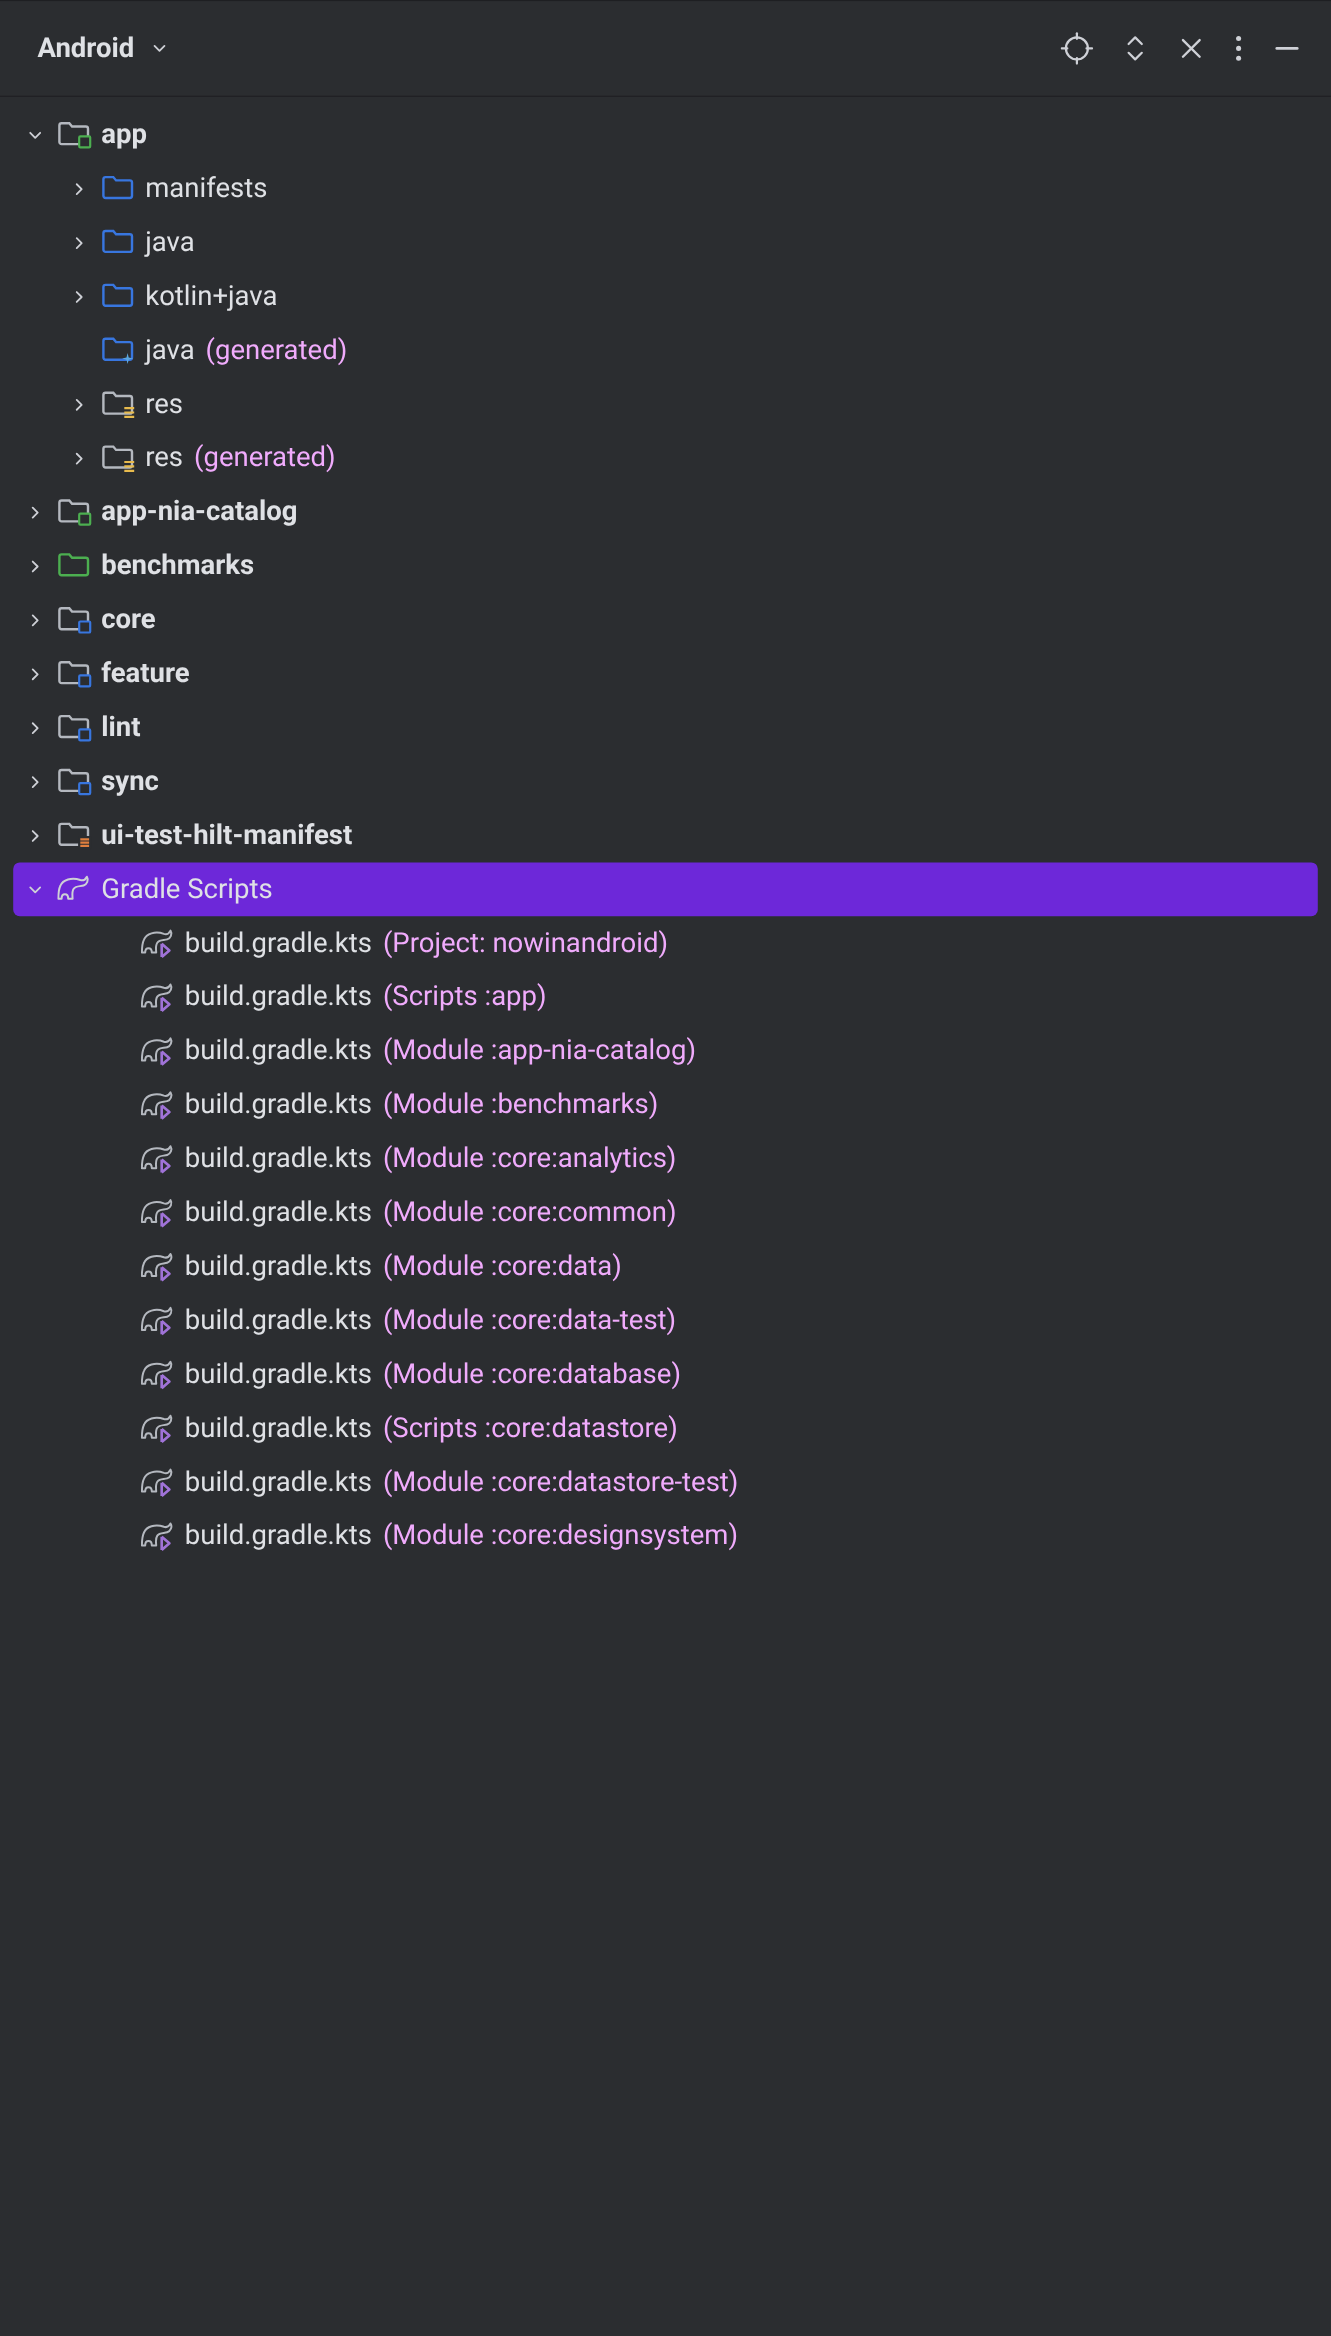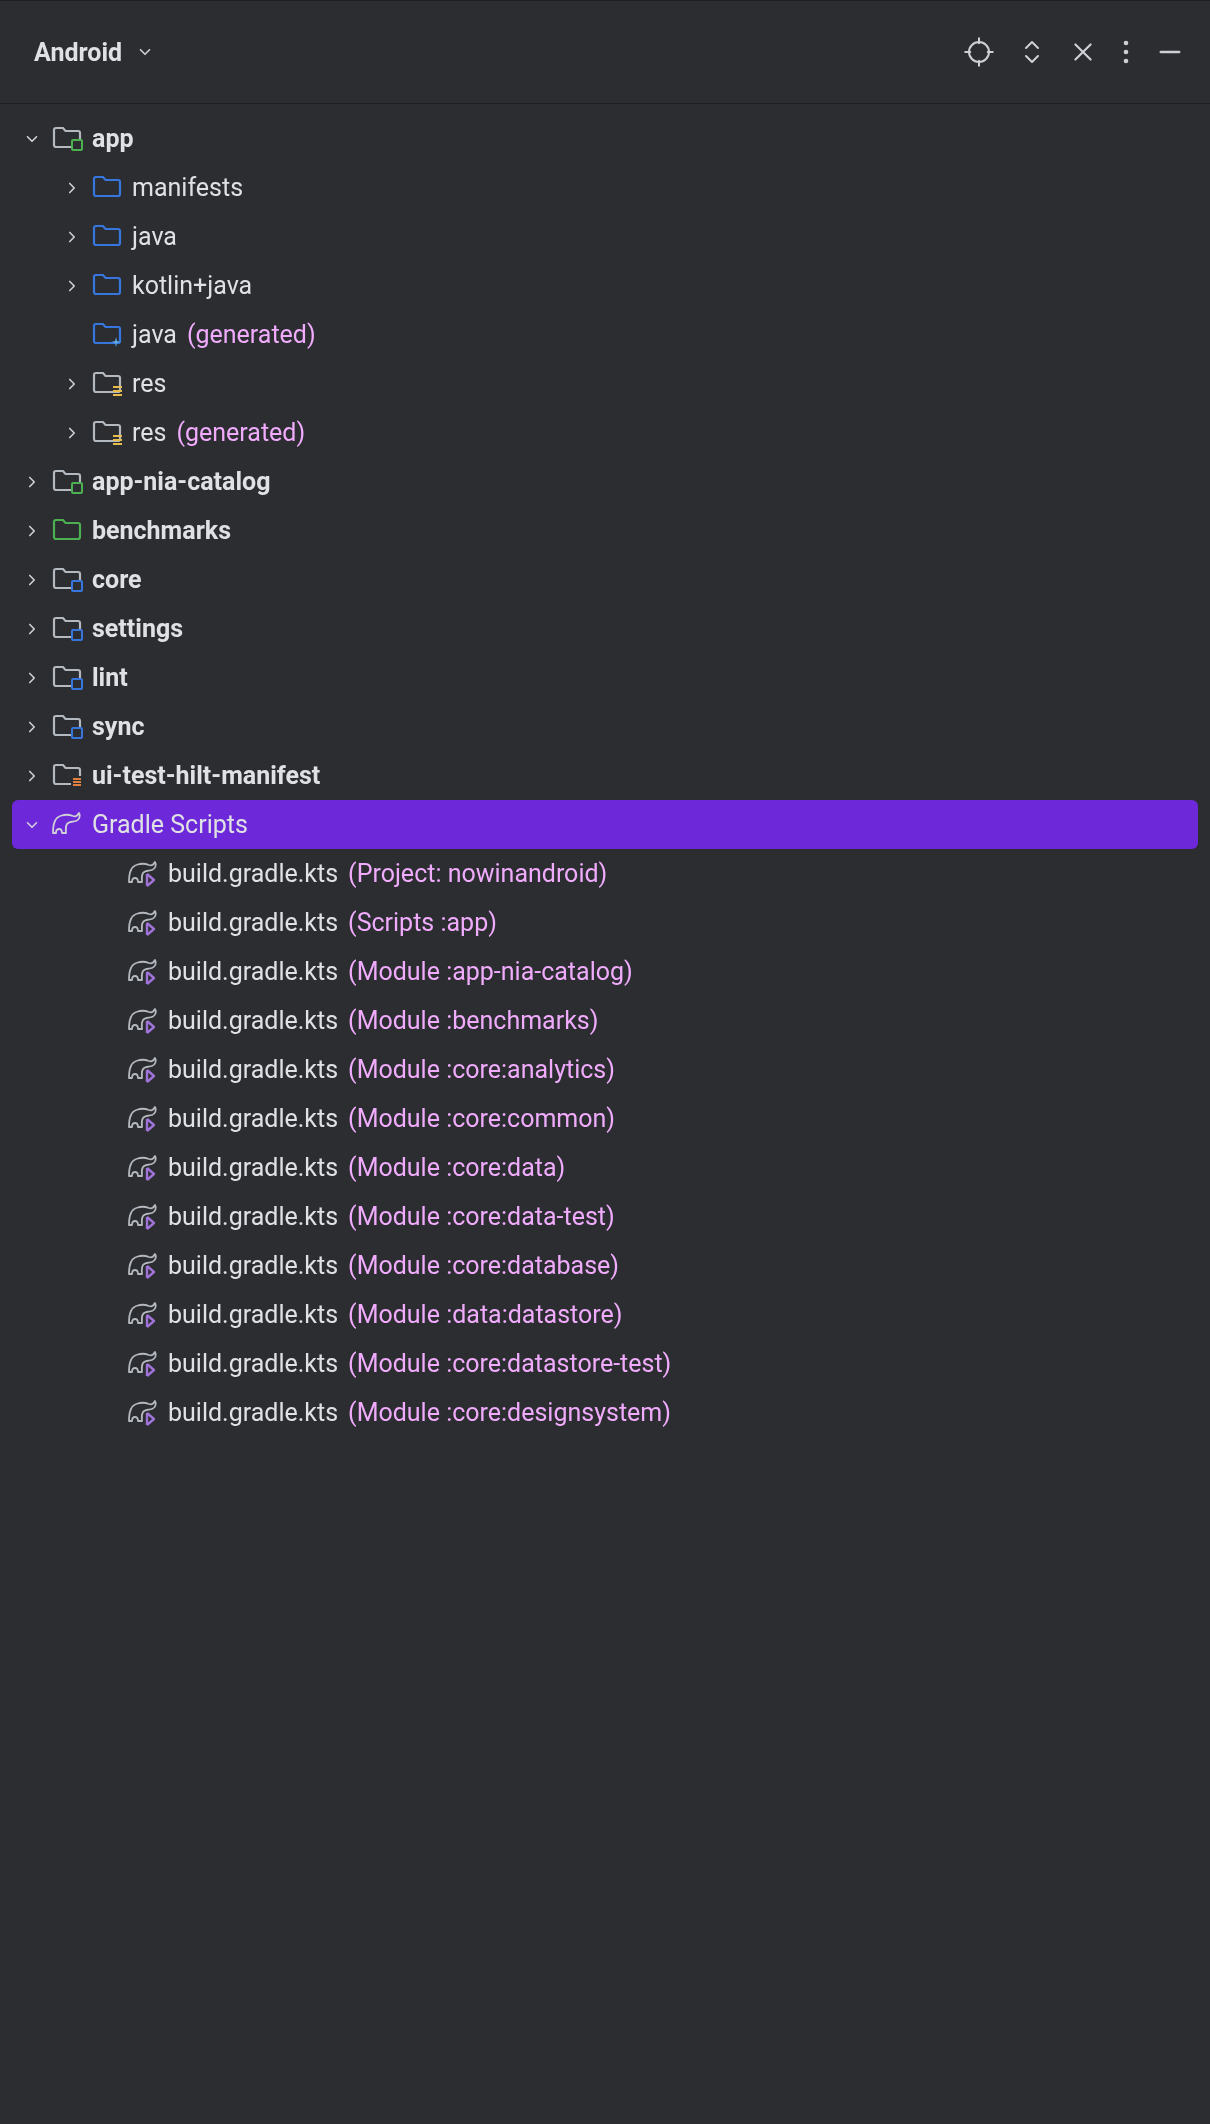--- a/index.html
+++ b/index.html
@@ -13,21 +13,21 @@
     width: 1210px;
     overflow: hidden;
   }
   .panel {
     width: 100%;
   }
   .header {
     display: flex;
     align-items: center;
     padding: 12px 20px 12px 34px;
-    height: 104px;
+    height: 88px;
     border-top: 1px solid #1e1f22;
     border-bottom: 1px solid #1e1f22;
   }
   .header-title {
     font-size: 25px;
     font-weight: 700;
     display: flex;
     align-items: center;
     gap: 14px;
   }
@@ -286,21 +286,21 @@
         <span class="arrow">
           <svg width="18" height="18" viewBox="0 0 24 24" fill="none" stroke="#ced0d6" stroke-width="2.2" stroke-linecap="round" stroke-linejoin="round">
             <polyline points="9 6 15 12 9 18"></polyline>
           </svg>
         </span>
         <span class="node-icon">
           <svg width="32" height="28" viewBox="0 0 32 28">
             <use href="#icon-module-group"></use>
           </svg>
         </span>
-        <span class="node-label bold">settings</span>
+        <span class="node-label bold">feature</span>
       </div>
       <div class="node indent-0">
         <span class="arrow">
           <svg width="18" height="18" viewBox="0 0 24 24" fill="none" stroke="#ced0d6" stroke-width="2.2" stroke-linecap="round" stroke-linejoin="round">
             <polyline points="9 6 15 12 9 18"></polyline>
           </svg>
         </span>
         <span class="node-icon">
           <svg width="32" height="28" viewBox="0 0 32 28">
             <use href="#icon-module-group"></use>
@@ -438,21 +438,21 @@
         <span class="hint">(Module :core:database)</span>
       </div>
       <div class="node indent-2">
         <span class="arrow-spacer"></span>
         <span class="node-icon">
           <svg width="32" height="28" viewBox="0 0 32 28">
             <use href="#icon-gradle-file"></use>
           </svg>
         </span>
         <span class="node-label">build.gradle.kts</span>
-        <span class="hint">(Module :data:datastore)</span>
+        <span class="hint">(Scripts :core:datastore)</span>
       </div>
       <div class="node indent-2">
         <span class="arrow-spacer"></span>
         <span class="node-icon">
           <svg width="32" height="28" viewBox="0 0 32 28">
             <use href="#icon-gradle-file"></use>
           </svg>
         </span>
         <span class="node-label">build.gradle.kts</span>
         <span class="hint">(Module :core:datastore-test)</span>

